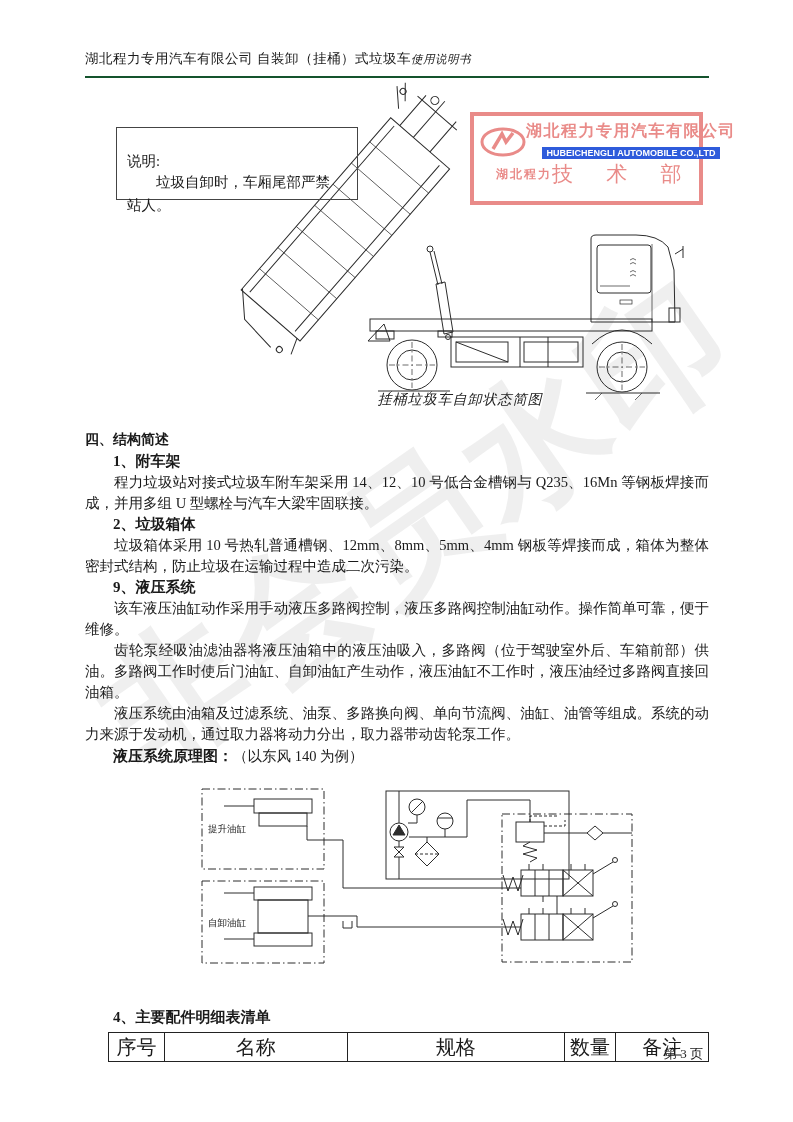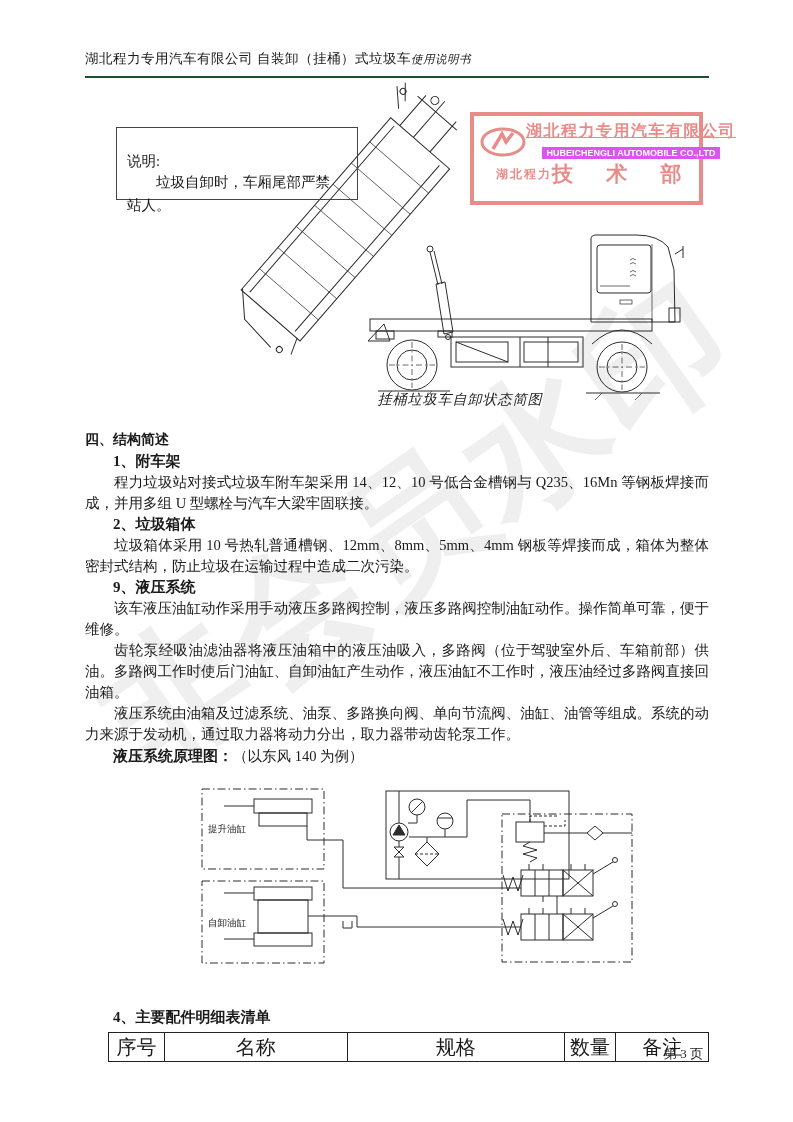--- a/index.html
+++ b/index.html
@@ -9,29 +9,29 @@
   .header{position:absolute;left:85px;top:50px;width:624px;height:26px;
           border-bottom:2px solid #14532d;font-size:13.5px;letter-spacing:.5px;}
   .header .suffix{font-size:11.5px;font-style:italic;}
   
   .notice{position:absolute;left:116px;top:127px;width:242px;height:73px;
           border:1.5px solid #444;font-size:14.5px;line-height:22px;padding:22px 10px;box-sizing:border-box;}
   .notice .ind{padding-left:2em;font-family:Liberation Mono, monospace;}
   
   .stamp{position:absolute;left:470px;top:112px;width:233px;height:93px;border:4px solid #e8827f;
          box-sizing:border-box;color:#e8827f;opacity:.92;background:rgba(255,255,255,.15);padding:4px 6px;}
-  .stamp-row1{display:flex;align-items:flex-end;text-decoration:underline;}
+  .stamp-row1{display:flex;align-items:flex-end;}
   .stamp-logo{flex:0 0 46px;margin-top:4px;}
   .stamp-names{flex:1;text-align:center;}
   .stamp-cn{font-size:16px;font-weight:bold;letter-spacing:1.5px;white-space:nowrap;}
-  .stamp-en{display:inline-block;background:#d946ef;color:#fff;font-size:9px;font-weight:bold;
+  .stamp-en{display:inline-block;background:#1d4ed8;color:#fff;font-size:9px;font-weight:bold;
             font-family:"Liberation Sans",sans-serif;padding:1px 5px;margin-top:1px;white-space:nowrap;}
   .stamp-row2{display:flex;align-items:center;}
   .stamp-brand{font-size:12px;font-weight:bold;letter-spacing:2px;margin-left:16px;white-space:nowrap;}
-  .stamp-dept{flex:1;text-align:right;font-size:21px;font-weight:bold;letter-spacing:14px;white-space:nowrap;}
+  .stamp-dept{flex:1;text-align:right;font-size:21px;font-weight:normal;letter-spacing:14px;white-space:nowrap;}
   
   .truck{position:absolute;left:280px;top:104px;}
   .fig-caption{position:absolute;left:330px;top:391px;width:260px;text-align:center;
                font-size:14px;color:#222;letter-spacing:1px;font-style:italic;}
   
   .body{position:absolute;left:85px;top:429px;width:624px;font-size:14.5px;line-height:21px;text-align:justify;}
   .h-main{font-weight:bold;font-size:14px;line-height:22px;}
   .h-sub{font-weight:bold;font-size:15px;line-height:21px;padding-left:28px;}
   .para{text-indent:2em;margin:0;}
   .diag-label{padding-left:28px;line-height:22px;}

